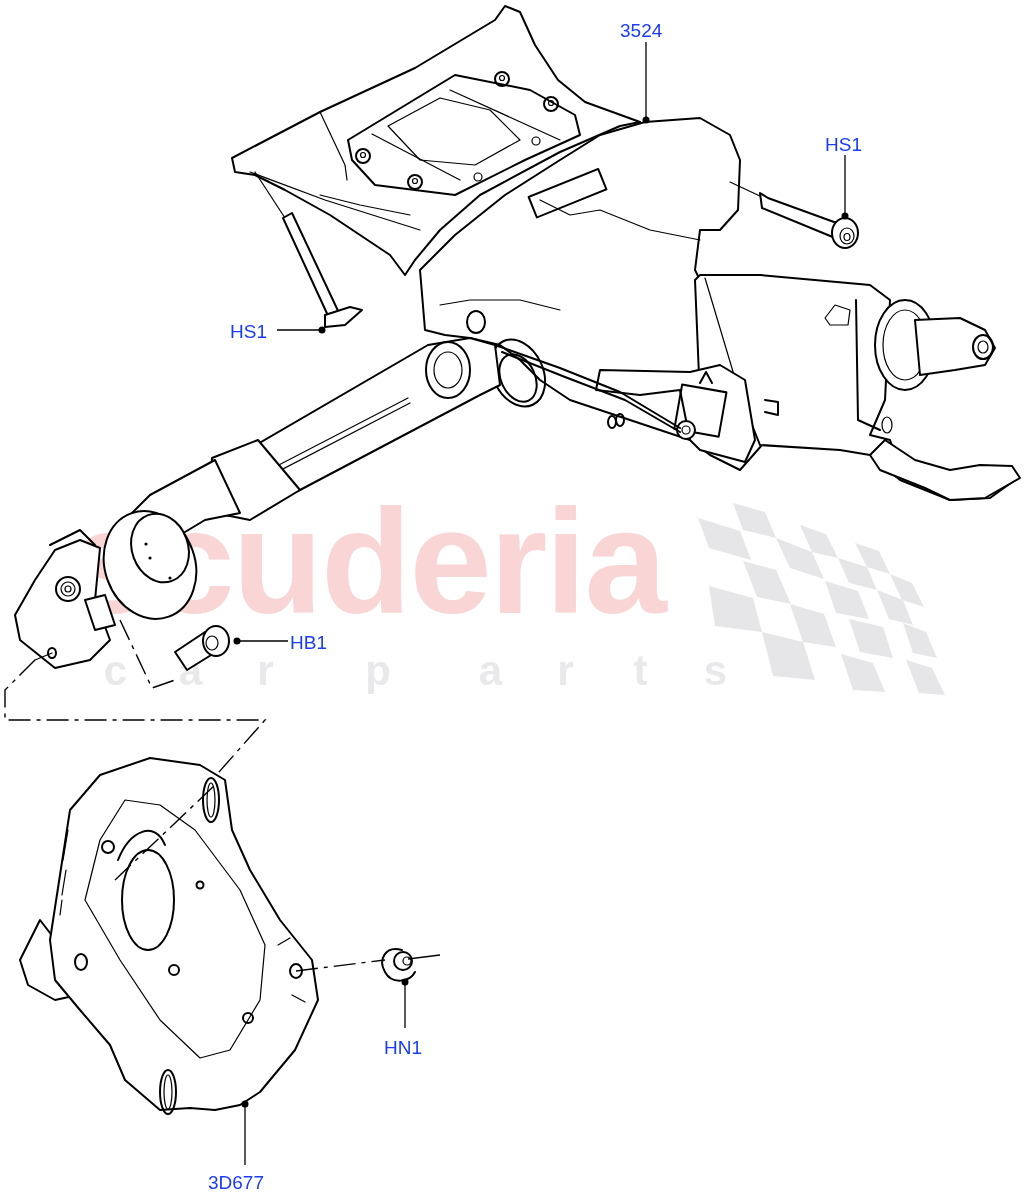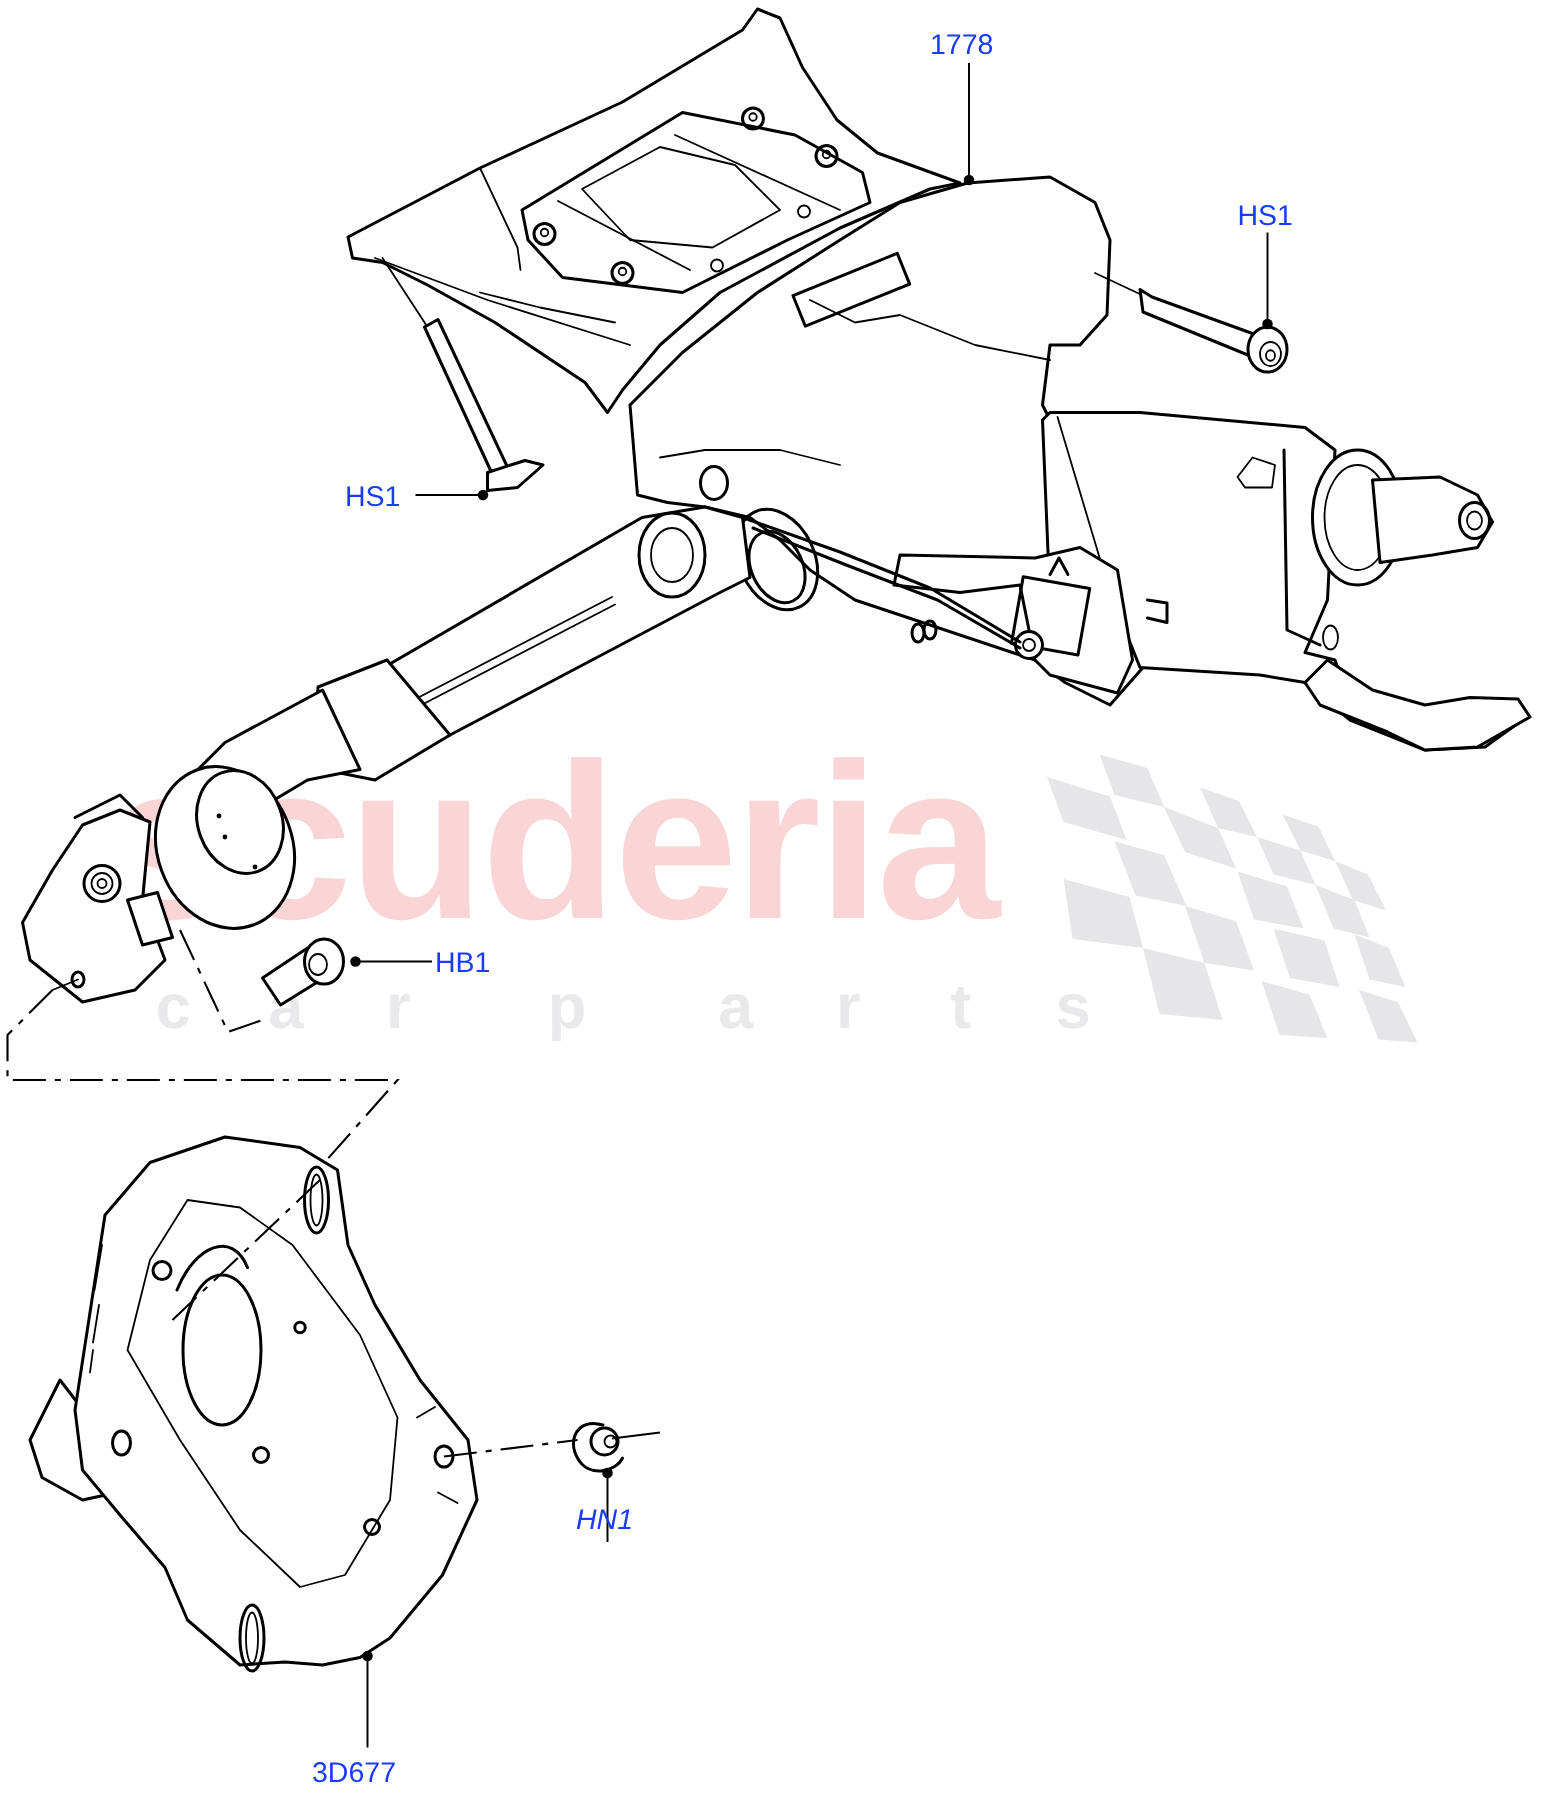--- a/index.html
+++ b/index.html
@@ -197,20 +197,20 @@
         <circle class="dot" cx="322" cy="330" r="3.5"></circle>
       <line class="lead" x1="237" y1="641" x2="288" y2="641"></line>
         <circle class="dot" cx="237" cy="641" r="3.5"></circle>
       <line class="lead" x1="405" y1="982" x2="405" y2="1028"></line>
         <circle class="dot" cx="405" cy="982" r="3.5"></circle>
       <line class="lead" x1="245" y1="1104" x2="245" y2="1165"></line>
         <circle class="dot" cx="245" cy="1104" r="3.5"></circle>
     </g>
   </svg>
 
-  <div class="label" style="left:620px; top:21px;">1778</div>
+  <div class="label" style="left:620px; top:21px;">3524</div>
   <div class="label" style="left:825px; top:135px;">HS1</div>
   <div class="label" style="left:230px; top:322px;">HS1</div>
   <div class="label" style="left:290px; top:633px;">HB1</div>
-  <div class="label" style="left:384px; top:1004px;font-style:italic;">HN1</div>
+  <div class="label" style="left:384px; top:1038px;">HN1</div>
   <div class="label" style="left:208px; top:1173px;">3D677</div>
 
 </div>
 
 </body></html>

